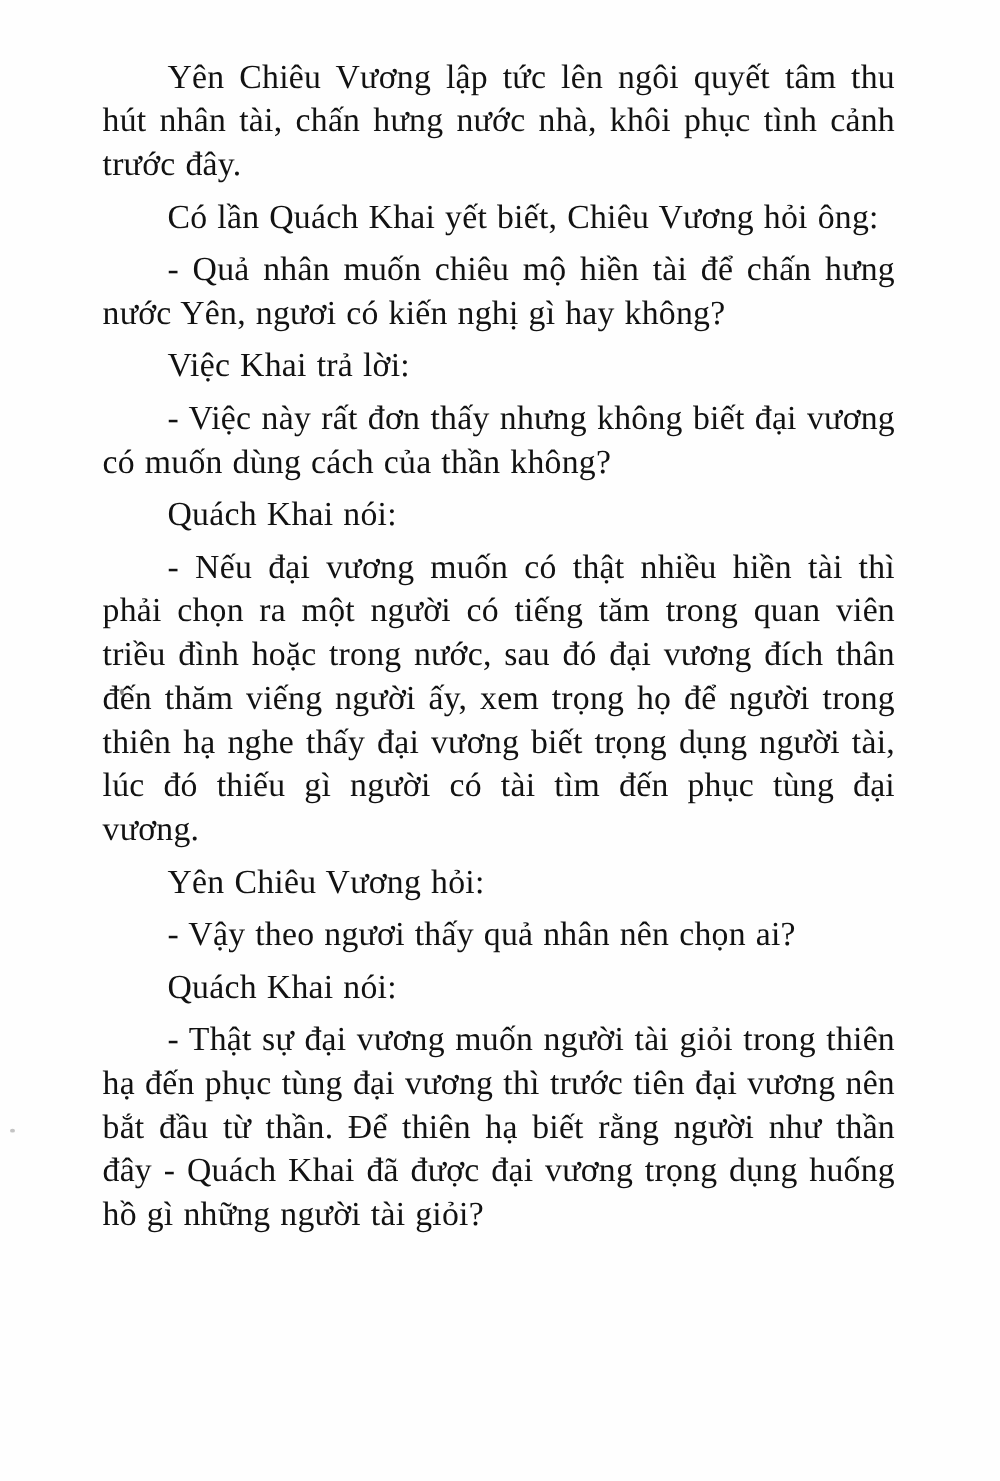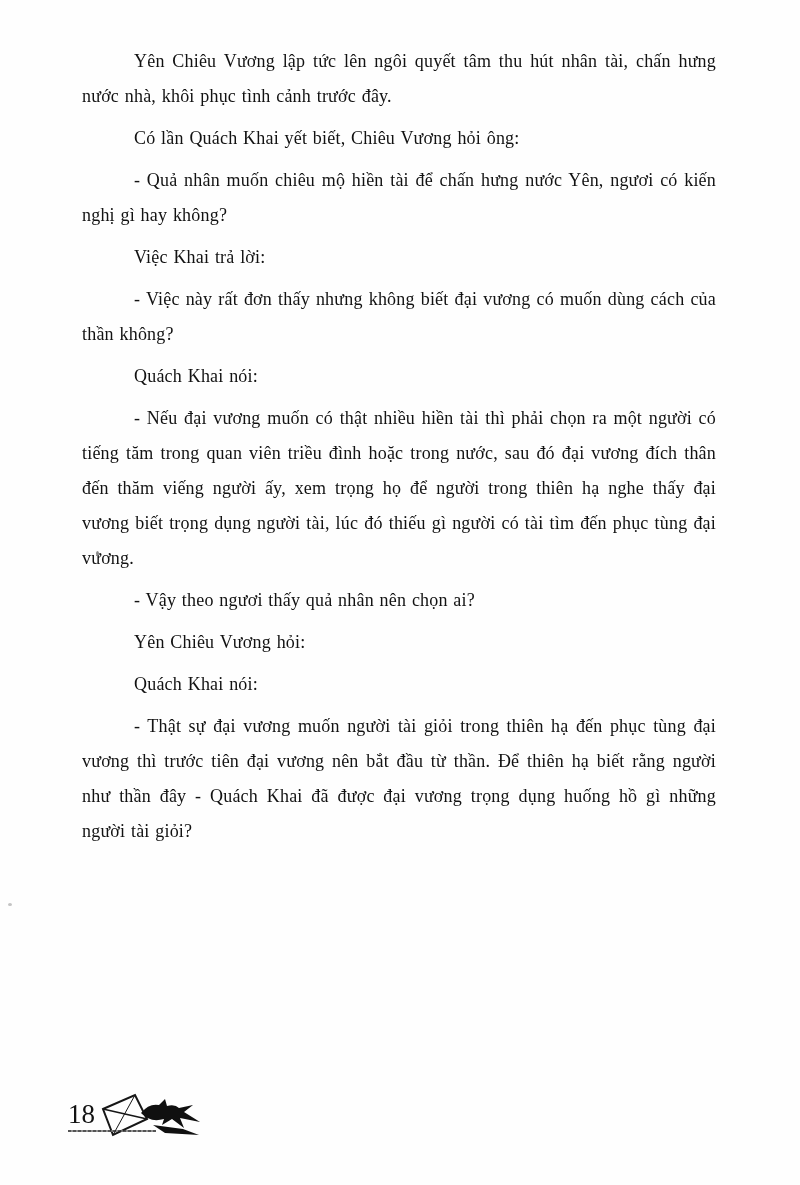--- a/index.html
+++ b/index.html
@@ -13,21 +13,21 @@
     color: #121212;
     overflow: hidden;
   }
   .content {
     position: absolute;
     top: 44px;
     left: 82px;
     width: 634px;
   }
   .content p {
-    font-size: 18px;
+    font-size: 27px;
     line-height: 35px;
     text-align: justify;
     text-indent: 52px;
     margin-bottom: 7px;
     letter-spacing: 0.2px;
     word-spacing: 1px;
   }
   .footer {
     position: absolute;
     left: 68px;
@@ -64,38 +64,23 @@
 <div class="page">
 
   <div class="content">
     <p>Yên Chiêu Vương lập tức lên ngôi quyết tâm thu hút nhân tài, chấn hưng nước nhà, khôi phục tình cảnh trước đây.</p>
     <p>Có lần Quách Khai yết biết, Chiêu Vương hỏi ông:</p>
     <p>- Quả nhân muốn chiêu mộ hiền tài để chấn hưng nước Yên, ngươi có kiến nghị gì hay không?</p>
     <p>Việc Khai trả lời:</p>
     <p>- Việc này rất đơn thấy nhưng không biết đại vương có muốn dùng cách của thần không?</p>
     <p>Quách Khai nói:</p>
     <p>- Nếu đại vương muốn có thật nhiều hiền tài thì phải chọn ra một người có tiếng tăm trong quan viên triều đình hoặc trong nước, sau đó đại vương đích thân đến thăm viếng người ấy, xem trọng họ để người trong thiên hạ nghe thấy đại vương biết trọng dụng người tài, lúc đó thiếu gì người có tài tìm đến phục tùng đại vương.</p>
+    <p>Yên Chiêu Vương hỏi:</p>
     <p>- Vậy theo ngươi thấy quả nhân nên chọn ai?</p>
-    <p>Yên Chiêu Vương hỏi:</p>
     <p>Quách Khai nói:</p>
     <p>- Thật sự đại vương muốn người tài giỏi trong thiên hạ đến phục tùng đại vương thì trước tiên đại vương nên bắt đầu từ thần. Để thiên hạ biết rằng người như thần đây - Quách Khai đã được đại vương trọng dụng huống hồ gì những người tài giỏi?</p>
   </div>
 
   <div class="speck speck-1"></div>
   <div class="speck speck-2"></div>
 
-  <div class="footer">
-    <div class="footer-rule"></div>
-    <span class="page-number">18</span>
-    <span class="ornament">
-      <svg width="120" height="52" viewBox="0 0 120 52">
-
-        <polygon points="12,18 44,4 56,28 22,44" fill="none" stroke="#161616" stroke-width="2"></polygon>
-        <line x1="12" y1="18" x2="56" y2="28" stroke="#161616" stroke-width="1.5"></line>
-        <line x1="44" y1="4" x2="22" y2="44" stroke="#161616" stroke-width="1"></line>
-
-        <path d="M50,22 q8,-10 18,-8 l6,-6 2,7 q8,-2 12,2 l14,-3 -9,7 16,10 -20,-4 4,10 -12,-9 -10,6 2,-6 q-14,4 -23,-6 z" fill="#101010"></path>
-        <path d="M62,34 l30,4 16,6 -34,-2 z" fill="#101010"></path>
-      </svg>
-    </span>
-  </div>
 
 </div>
 
 </body></html>

